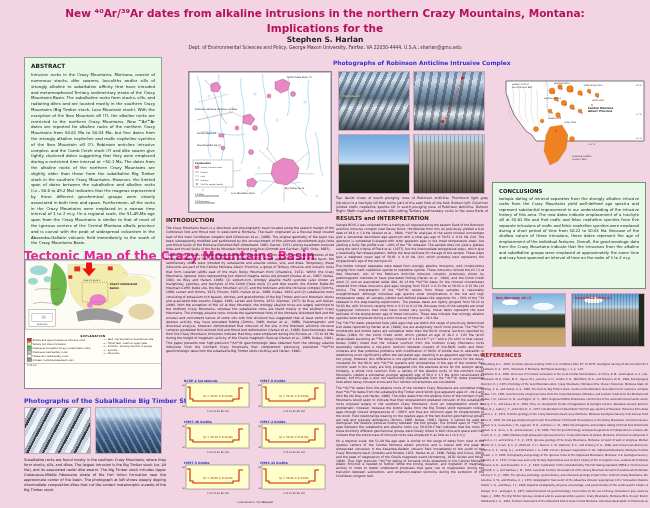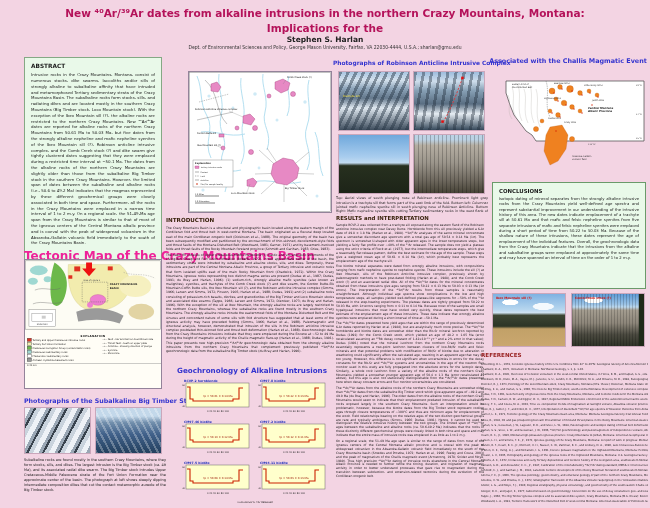--- a/index.html
+++ b/index.html
@@ -266,21 +266,20 @@
   </div>
 
   <div class="abs h-sec" style="left:166px;top:217px;font-size:5.6px;">INTRODUCTION</div>
   <div class="abs" style="left:166px;top:226px;width:168px;height:138px;overflow:hidden;">
     <div class="z5 jt dense" style="font-size:6.2px;line-height:1.35;">
       <p>The Crazy Mountains Basin is a structural and physiographic basin located along the eastern margin of the Cordilleran fold and thrust belt in west-central Montana. The basin originated as a flexural deep located east of the main Cordilleran orogenic belt (Dickinson et al., 1988). The original geometry of the basin has been subsequently modified and partitioned by the encroachment of thin-skinned, decollement-style folds and thrust faults of the Montana Disturbed Belt (Woodward, 1981; Garner, 1971) and by basement-involved folds and thrust faults of the Rocky Mountain foreland province (Schmidt and Garihan, 1983; Gries, 1983).</p>
       <p>The basin fill consists of Upper Cretaceous-Middle Paleocene (?) clastic and volcaniclastic sediments of the Livingston Group and Fort Union Formation (Roberts, 1972). In the approximate center of the basin, the sedimentary strata were intruded by subalkaline and alkaline stocks, sills, and dikes. Temporally, these intrusions are part of the Central Montana Alkalic Province, a group of Tertiary intrusive and volcanic rocks that form isolated uplifts east of the main Rocky Mountain front (Chadwick, 1972). Within the Crazy Mountains, igneous rocks representing two distinct magma series are present (Dudas et al., 1987; Dudas, 1991; du Bray and Harlan, 1996): (1) sodium-rich, strongly alkaline mafic syenites (also known as malignites), syenites, and trachytes of the Comb Creek stock (?) and dike swarm, the Gordon Butte-Elk Mountain-Coffin Butte sills, the Ibex Mountain sill (?), and the Robinson anticline intrusive complex (Simms, 1966; Larsen and Simms, 1972; Pirsson, 1905; Harlan et al., 1988; Dudas, 1991) and (2) subalkaline rocks consisting of potassium-rich basalts, diorites, and granodiorites of the Big Timber and Loco Mountain stocks and associated dike swarms (Tappe, 1966; Larsen and Simms, 1972; Diercker, 1973; du Bray and Harlan, 1996). With the exception of the sill at Ibex Mountain, the strongly alkaline rocks are largely restricted to the northern Crazy Mountains, whereas the subalkaline rocks are found mostly in the southern Crazy Mountains. The strongly alkaline rocks intrude the easternmost folds of the Montana Disturbed Belt and the sinuous and concordant nature of some sills with fold structure has suggested that at least some of the igneous activity may have preceded folding (Simms, 1966; Harlan et al., 1988). Paleomagnetic and structural analysis, however, demonstrated that intrusion of the sills in the Robinson anticline intrusive complex postdated thin-skinned fold and thrust belt deformation (Harlan et al., 1988). Geochronologic data from the Crazy Mountains intrusions indicate that they were emplaced during the Eocene at ~52 to 49 Ma during the height of magmatic activity of the Challis magmatic flare-up (Harlan et al., 1988; Dudas, 1991). This paper presents new high-precision ⁴⁰Ar/³⁹Ar geochronologic data obtained from the strongly alkaline intrusions from the northern Crazy Mountains that complement previously published ⁴⁰Ar/³⁹Ar geochronologic data from the subalkaline Big Timber stock (du Bray and Harlan, 1996).</p>
     </div>
   </div>
 
-  <div class="abs h-blue center nowrap" style="left:168px;top:366px;width:168px;font-size:7.2px;">Geochronology of Alkaline Intrusions</div>
   <div class="abs plot-grid" style="left:180px;top:377px;width:150px;">
       <div class="plot">
       <svg viewBox="0 0 72 38" width="72" height="38">
         <text x="4" y="4.5" font-size="3.1" fill="#2233bb" font-weight="bold">RCVP-2 hornblende</text>
         <rect x="6" y="6" width="63" height="24" fill="#ffffcc" stroke="#666" stroke-width="0.5"></rect>
         <text x="5" y="9" font-size="2.2" text-anchor="end" fill="#333">60</text>
         <text x="5" y="30" font-size="2.2" text-anchor="end" fill="#333">40</text>
         <path d="M7,10 h3 v12 h3 v2 h40 v-2 h6 v-11 h4" stroke="#cc2200" stroke-width="1.1" fill="none"></path>
         <text x="38" y="19.5" font-size="2.7" fill="#991100" text-anchor="middle">tp = 50.61 ± 0.14 Ma</text>
         <text x="38" y="34.5" font-size="2.4" fill="#333" text-anchor="middle">0      20      40      60      80      100</text>
@@ -370,21 +369,20 @@
     <div class="z5 jt dense" style="font-size:6px;line-height:1.32;">
       <p>Sample RCVP-2 was collected from a trachyte sill exposed along the eastern flank of the Robinson anticline intrusive complex near Davey Burte. Hornblende from this sill previously yielded a K-Ar date of 49.8 ± 1.8 Ma (Harlan et al., 1988). ⁴⁰Ar/³⁹Ar analyses of the same mineral concentrate give a somewhat discordant age spectrum with a total gas age of 50.54 ± 0.14 Ma (1σ). The spectrum is somewhat U-shaped with older apparent ages in the lower temperature steps, but yielding a fairly flat profile over ~40% of the ³⁹Ar released. The sample does not yield a plateau using the strict criteria of Fleck et al. (1977), but the intermediate temperature steps, which give a reasonably flat release pattern, define the best estimate for the age of the sample. These steps give a weighted mean age of 50.61 ± 0.14 Ma (1σ), which probably best represents the emplacement age of the trachyte sill.</p>
       <p>Five biotite mineral separates were dated from strongly alkaline intrusions, with compositions ranging from mafic nepheline syenite to nepheline syenite. These intrusions include the sill (?) at Ibex Mountain, sills of the Robinson Anticline intrusive complex, previously shown by paleomagnetic methods to have post-dated folding (Harlan et al., 1988), and the Comb Creek stock (?) and an associated radial dike. All of the ⁴⁰Ar/³⁹Ar dates for the mineral concentrates obtained from these intrusions give ages ranging from 50.22 ± 0.13 Ma to 50.03 ± 0.13 Ma (1σ errors). The interpretation of the ⁴⁰Ar/³⁹Ar results from these samples is reasonably straightforward. Although individual age spectra show complications in the low and high temperature steps, all samples yielded well-defined plateau-like segments for ~50% of the ³⁹Ar released in the step-heating experiments. The plateau dates are tightly grouped from 50.22 to 50.03 Ma, with 1σ errors ranging from ± 0.11 to 0.14 Ma. Because most of the samples are small hypabyssal intrusions that must have cooled very quickly, these dates represent the best estimate of the emplacement age of these intrusions. These data indicate that strongly alkaline syenites were emplaced during a short interval of time at ~50.1 Ma.</p>
       <p>The ⁴⁰Ar/³⁹Ar dates presented here yield ages that are within the range of previously determined K-Ar dates reported by Harlan et al. (1988), but are analytically much more precise. The ⁴⁰Ar/³⁹Ar hornblende and biotite dates are somewhat older than the Rb-Sr mineral isochron reported by Dudas (1991) for the Comb Creek stock, which yielded an age of 48.2 ± 1.05 Ma (error recalculated assuming an ⁸⁷Rb decay constant of 1.42×10⁻¹¹ yr⁻¹ and a 2% error in that value); Dudas (1991) noted that the mineral isochron from the northern Crazy Mountains rocks essentially represents a two-point isochron between clusters of low-Rb/Sr mafic and felsic minerals and that potential problems with modification of Rb/Sr of biotite due to alteration or weathering could significantly affect the calculated age, resulting in an apparent age that may be too young. However, this difference is not significant when uncertainties in errors for the decay constants for the Rb-Sr and ⁴⁰Ar/³⁹Ar systems and uncertainties in the age of the neutron flux monitor used in this study are fully propagated into the absolute errors for the isotopic dates. Similarly, a whole rock isochron from a variety of the alkaline rocks of the northern Crazy Mountains yielded a somewhat younger apparent age of 50.4 ± 1.3 Ma (error recalculated as above), but this age is also not statistically distinguishable from the ⁴⁰Ar/³⁹Ar dates presented here when decay constant errors and flux monitor uncertainties are considered.</p>
       <p>The ⁴⁰Ar/³⁹Ar dates from the alkaline rocks of the northern Crazy Mountains are somewhat older than ⁴⁰Ar/³⁹Ar dates from the subalkaline Big Timber stock which give apparent ages of ~49.2 and 49.0 Ma (du Bray and Harlan, 1996). The older dates from the alkaline rocks of the northern Crazy Mountains would seem to indicate that their emplacement predated intrusion of the subalkaline rocks exposed largely in the southern Crazy Mountains. Such an interpretation would be problematic, however, because the biotite dates from the Big Timber stock represent cooling ages through closure temperatures of ~300°C and thus are minimum ages for emplacement of the stock. Field relationships bearing on the relative ages of the two distinct geochemical groups are rare and typically ambiguous (Simms, 1966; Dudas, 1991). Hence, it cannot be used to distinguish the relative intrusive history between the two groups. The limited span of ⁴⁰Ar/³⁹Ar ages between the subalkaline and alkaline rocks (ca. 50.6-49.2 Ma) indicates that the rocks of these distinctly different geochemical groups were closely linked in both time and space and may indicate that the entire mass of intrusive rocks was emplaced in as little as 1 to 2 m.y.</p>
       <p>On a regional scale, the 51-49 Ma age span is similar to the range of dates from most of the igneous centers of the Central Montana alkalic province and is coeval with the peak of widespread volcanism in the Absaroka-Gallatin volcanic field immediately to the south of the Crazy Mountains basin (Smedes and Prostka, 1972; Harlan et al., 1996; Feeley and Cosca, 2003) and the peak of magmatism of the Challis magmatic event (Armstrong, 1978; Snider and Moye, 1989). Thus high precision ⁴⁰Ar/³⁹Ar dating of intrusive rocks elsewhere in the Central Montana Alkalic Province is needed to further refine the timing, duration, and migration of magmatic activity in order to better understand processes that gave rise to magmatism during the transition between subduction- and extension-related tectonics during the evolution of the Cordilleran orogenic belt.</p>
     </div>
   </div>
 
   <div class="abs h-blue center" style="left:488px;top:57px;width:160px;font-size:6.4px;line-height:1.35;">
-    <div>Associated with the Challis Magmatic Event</div>
   </div>
   <svg class="abs" viewBox="0 0 156 100" style="left:492px;top:77px;" width="156" height="100">
     <polygon points="14,4 152,4 152,64 44,64 40,58 34,54 28,46 22,38 18,28 14,16" fill="#ffffff" stroke="#444" stroke-width="0.7"></polygon>
     <g stroke="#b0aca6" stroke-width="0.3" fill="none">
       <path d="M20,10 C24,20 18,30 24,40"></path>
         <path d="M26,8 C30,20 24,32 30,44"></path>
       <path d="M32,12 C36,22 30,34 36,46"></path>
         <path d="M38,8 C42,20 36,32 42,46"></path>
       <path d="M16,18 C20,26 14,34 20,42"></path>
         <path d="M44,12 C48,24 42,36 48,50"></path>

